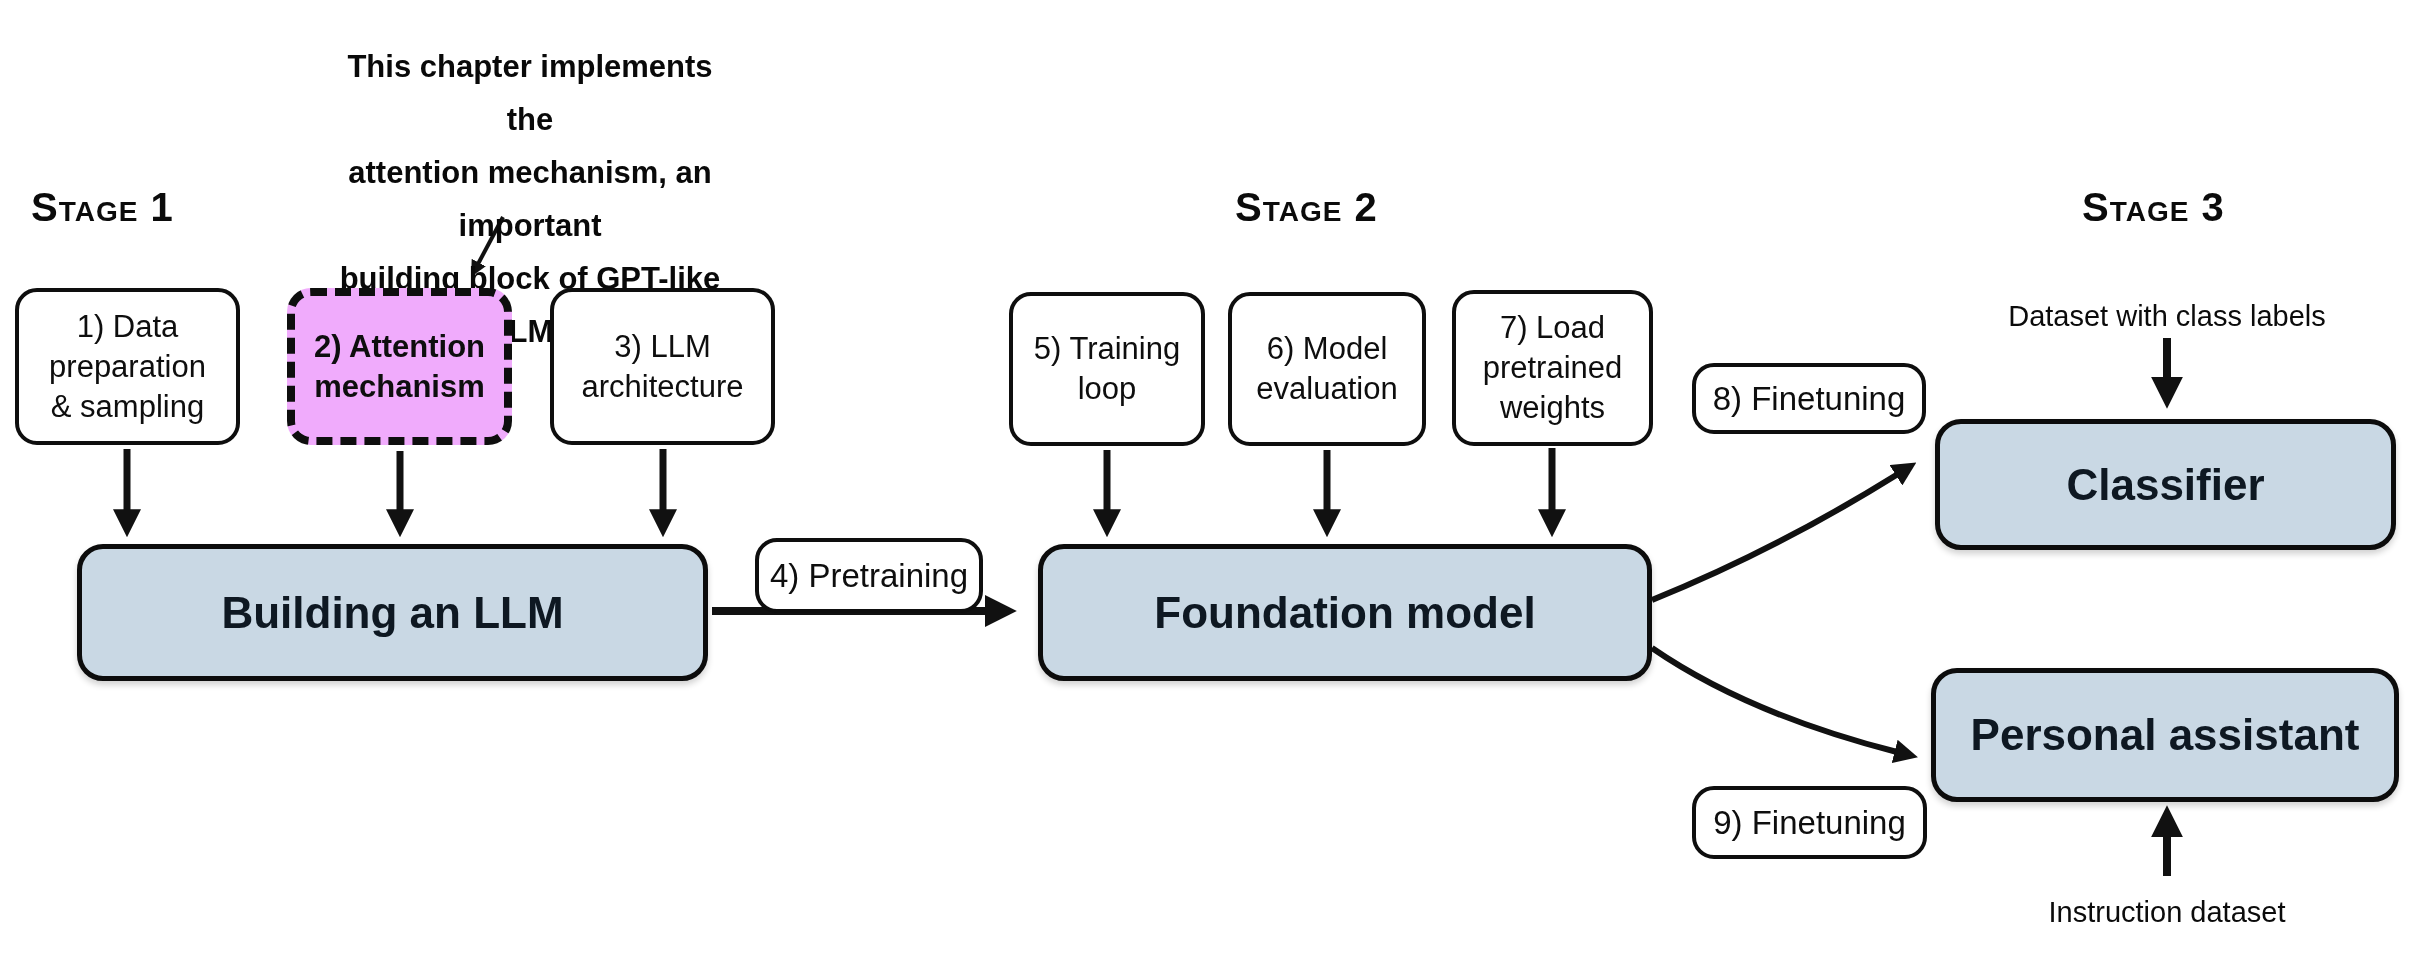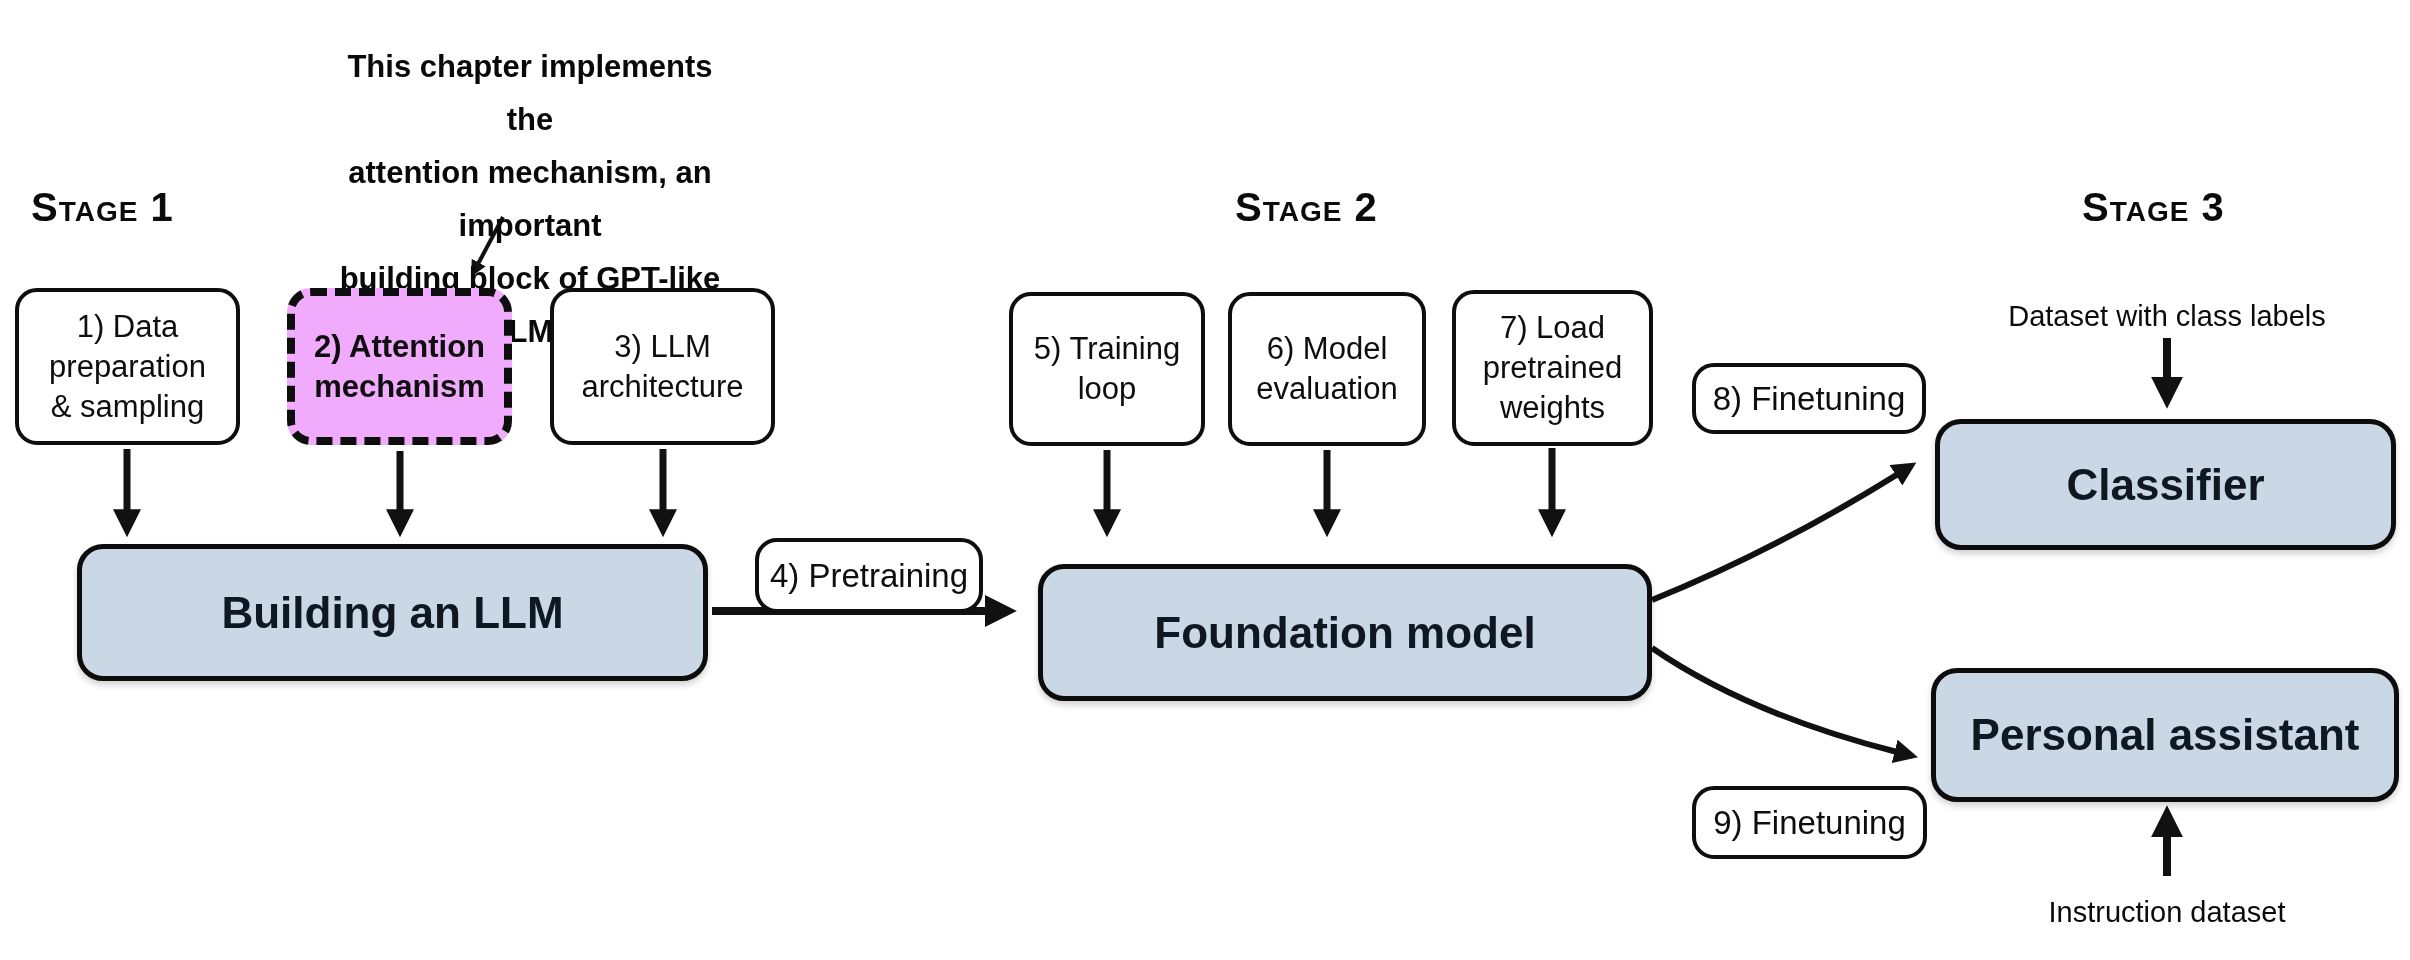--- a/index.html
+++ b/index.html
@@ -88,21 +88,21 @@
   <div class="pill-box" style="left:755px;top:538px;width:228px;height:75px;">4) Pretraining</div>
 
   <div class="step-box" style="left:1009px;top:292px;width:196px;height:154px;">5) Training
 loop</div>
   <div class="step-box" style="left:1228px;top:292px;width:198px;height:154px;">6) Model
 evaluation</div>
   <div class="step-box" style="left:1452px;top:290px;width:201px;height:156px;">7) Load
 pretrained
 weights</div>
 
-  <div class="main-box" style="left:1038px;top:564px;width:614px;height:137px;">Foundation model</div>
+  <div class="main-box" style="left:1038px;top:544px;width:614px;height:137px;">Foundation model</div>
 
   <div class="pill-box" style="left:1692px;top:363px;width:234px;height:71px;">8) Finetuning</div>
   <div class="pill-box" style="left:1692px;top:786px;width:235px;height:73px;">9) Finetuning</div>
 
   <div class="plain-label" style="left:1967px;top:300px;width:400px;">Dataset with class labels</div>
 
   <div class="main-box" style="left:1931px;top:668px;width:468px;height:134px;">Personal assistant</div>
 
   <div class="main-box" style="left:1935px;top:419px;width:461px;height:131px;">Classifier</div>
 

